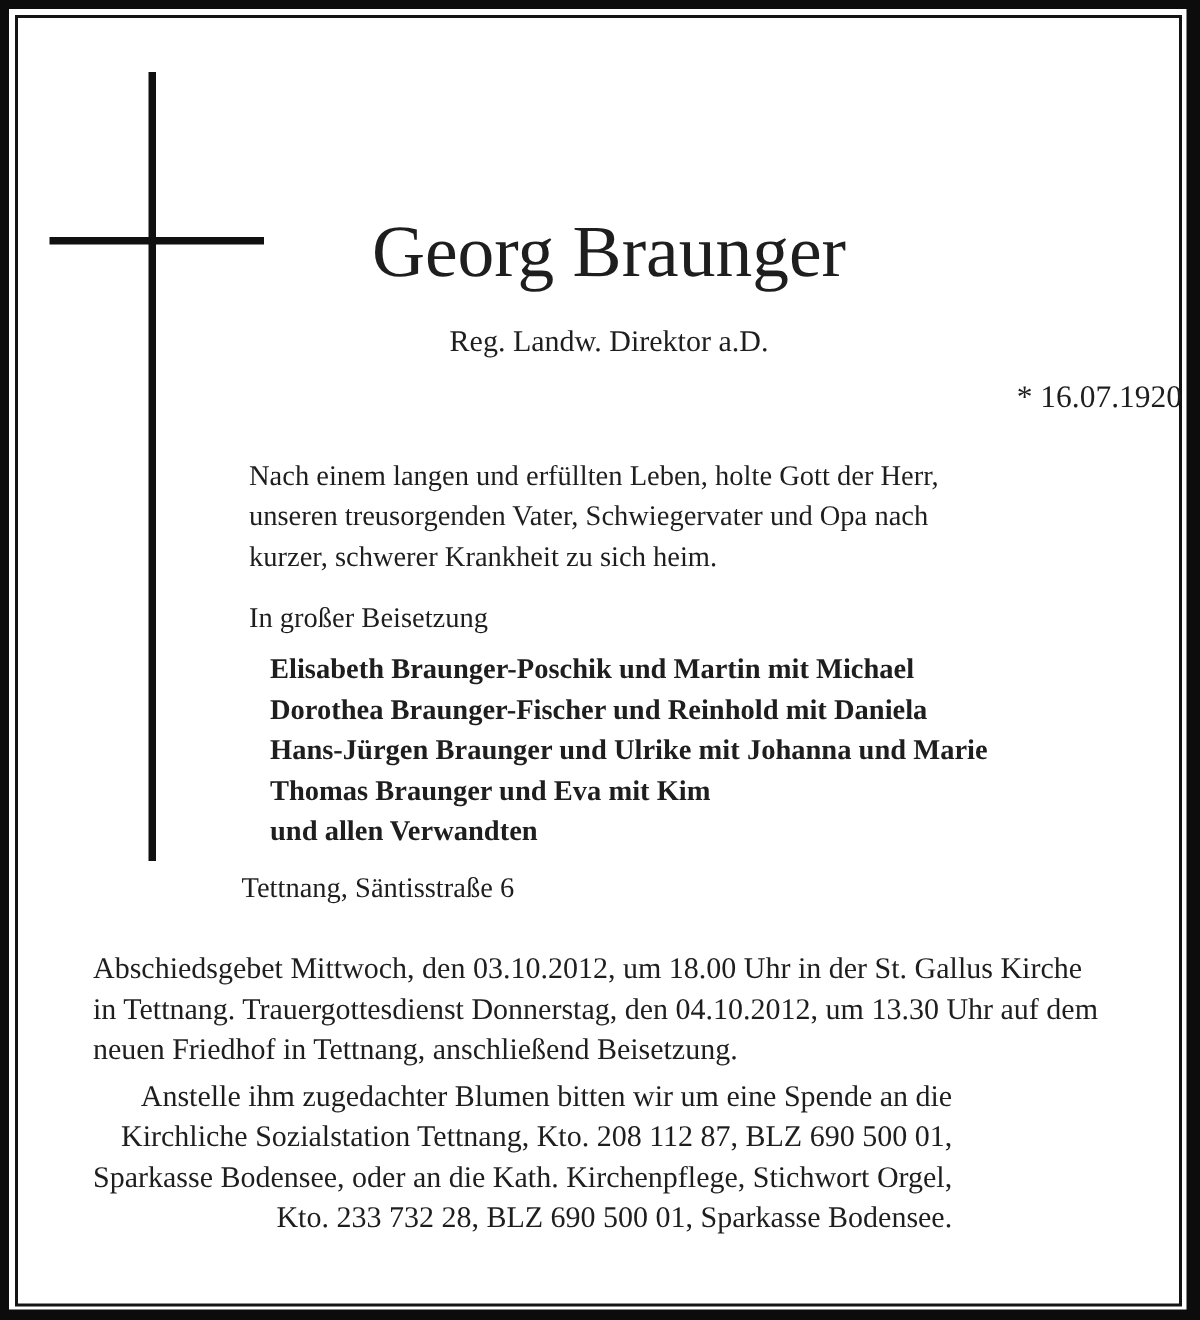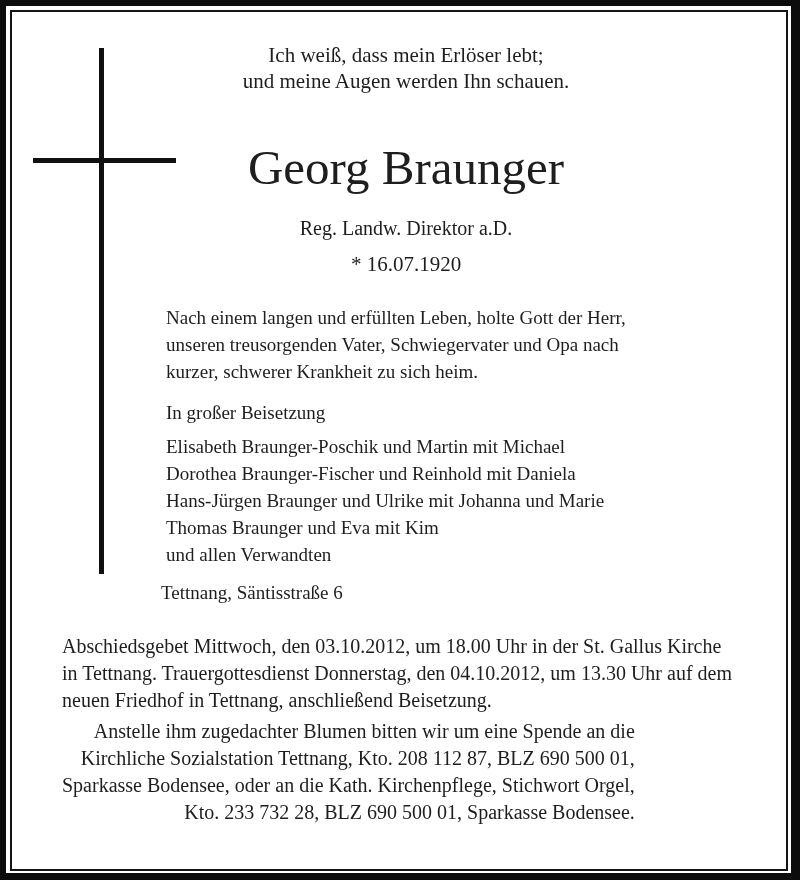--- a/index.html
+++ b/index.html
@@ -63,32 +63,32 @@
   #deceased-title {
     top: 216px;
     font-size: 20px;
     line-height: 25px;
   }
   #life-dates {
     top: 251px;
     font-size: 21px;
     line-height: 27px;
     display: flex;
-    justify-content: center;
+    justify-content: flex-end;
     gap: 56px;
   }
 
   .body-text {
     font-size: 19px;
     line-height: 27px;
     white-space: pre-line;
   }
   #announcement { left: 166px; top: 304px; }
   #gratitude    { left: 166px; top: 399px; }
-  #mourners     { left: 166px; top: 433px; }
+  #mourners     { left: 180px; top: 433px; font-weight: bold; }
   #address      { left: 161px; top: 579px; text-align: right; }
 
   .notice-text {
     font-size: 20px;
     line-height: 27px;
     white-space: pre-line;
   }
   #services  { left: 62px; top: 633px; }
   #donations { left: 62px; top: 718px; text-align: right; }
 </style>
@@ -97,22 +97,20 @@
 
 <div class="abs" id="outer-border"></div>
 <div class="abs" id="inner-border"></div>
 
 <div>
   <div class="abs" id="cross-vertical"></div>
   <div class="abs" id="cross-horizontal"></div>
 </div>
 
 <div class="abs centered" id="scripture-block">
-  <div id="scripture-lines">Ich weiß, dass mein Erlöser lebt;
-und meine Augen werden Ihn schauen.</div>
 </div>
 
 <div class="abs centered" id="deceased-name">Georg Braunger</div>
 <div class="abs centered" id="deceased-title">Reg. Landw. Direktor a.D.</div>
 <div class="abs centered" id="life-dates">
   <span>* 16.07.1920</span>
 </div>
 
 <div class="abs body-text" id="announcement">Nach einem langen und erfüllten Leben, holte Gott der Herr,
 unseren treusorgenden Vater, Schwiegervater und Opa nach

